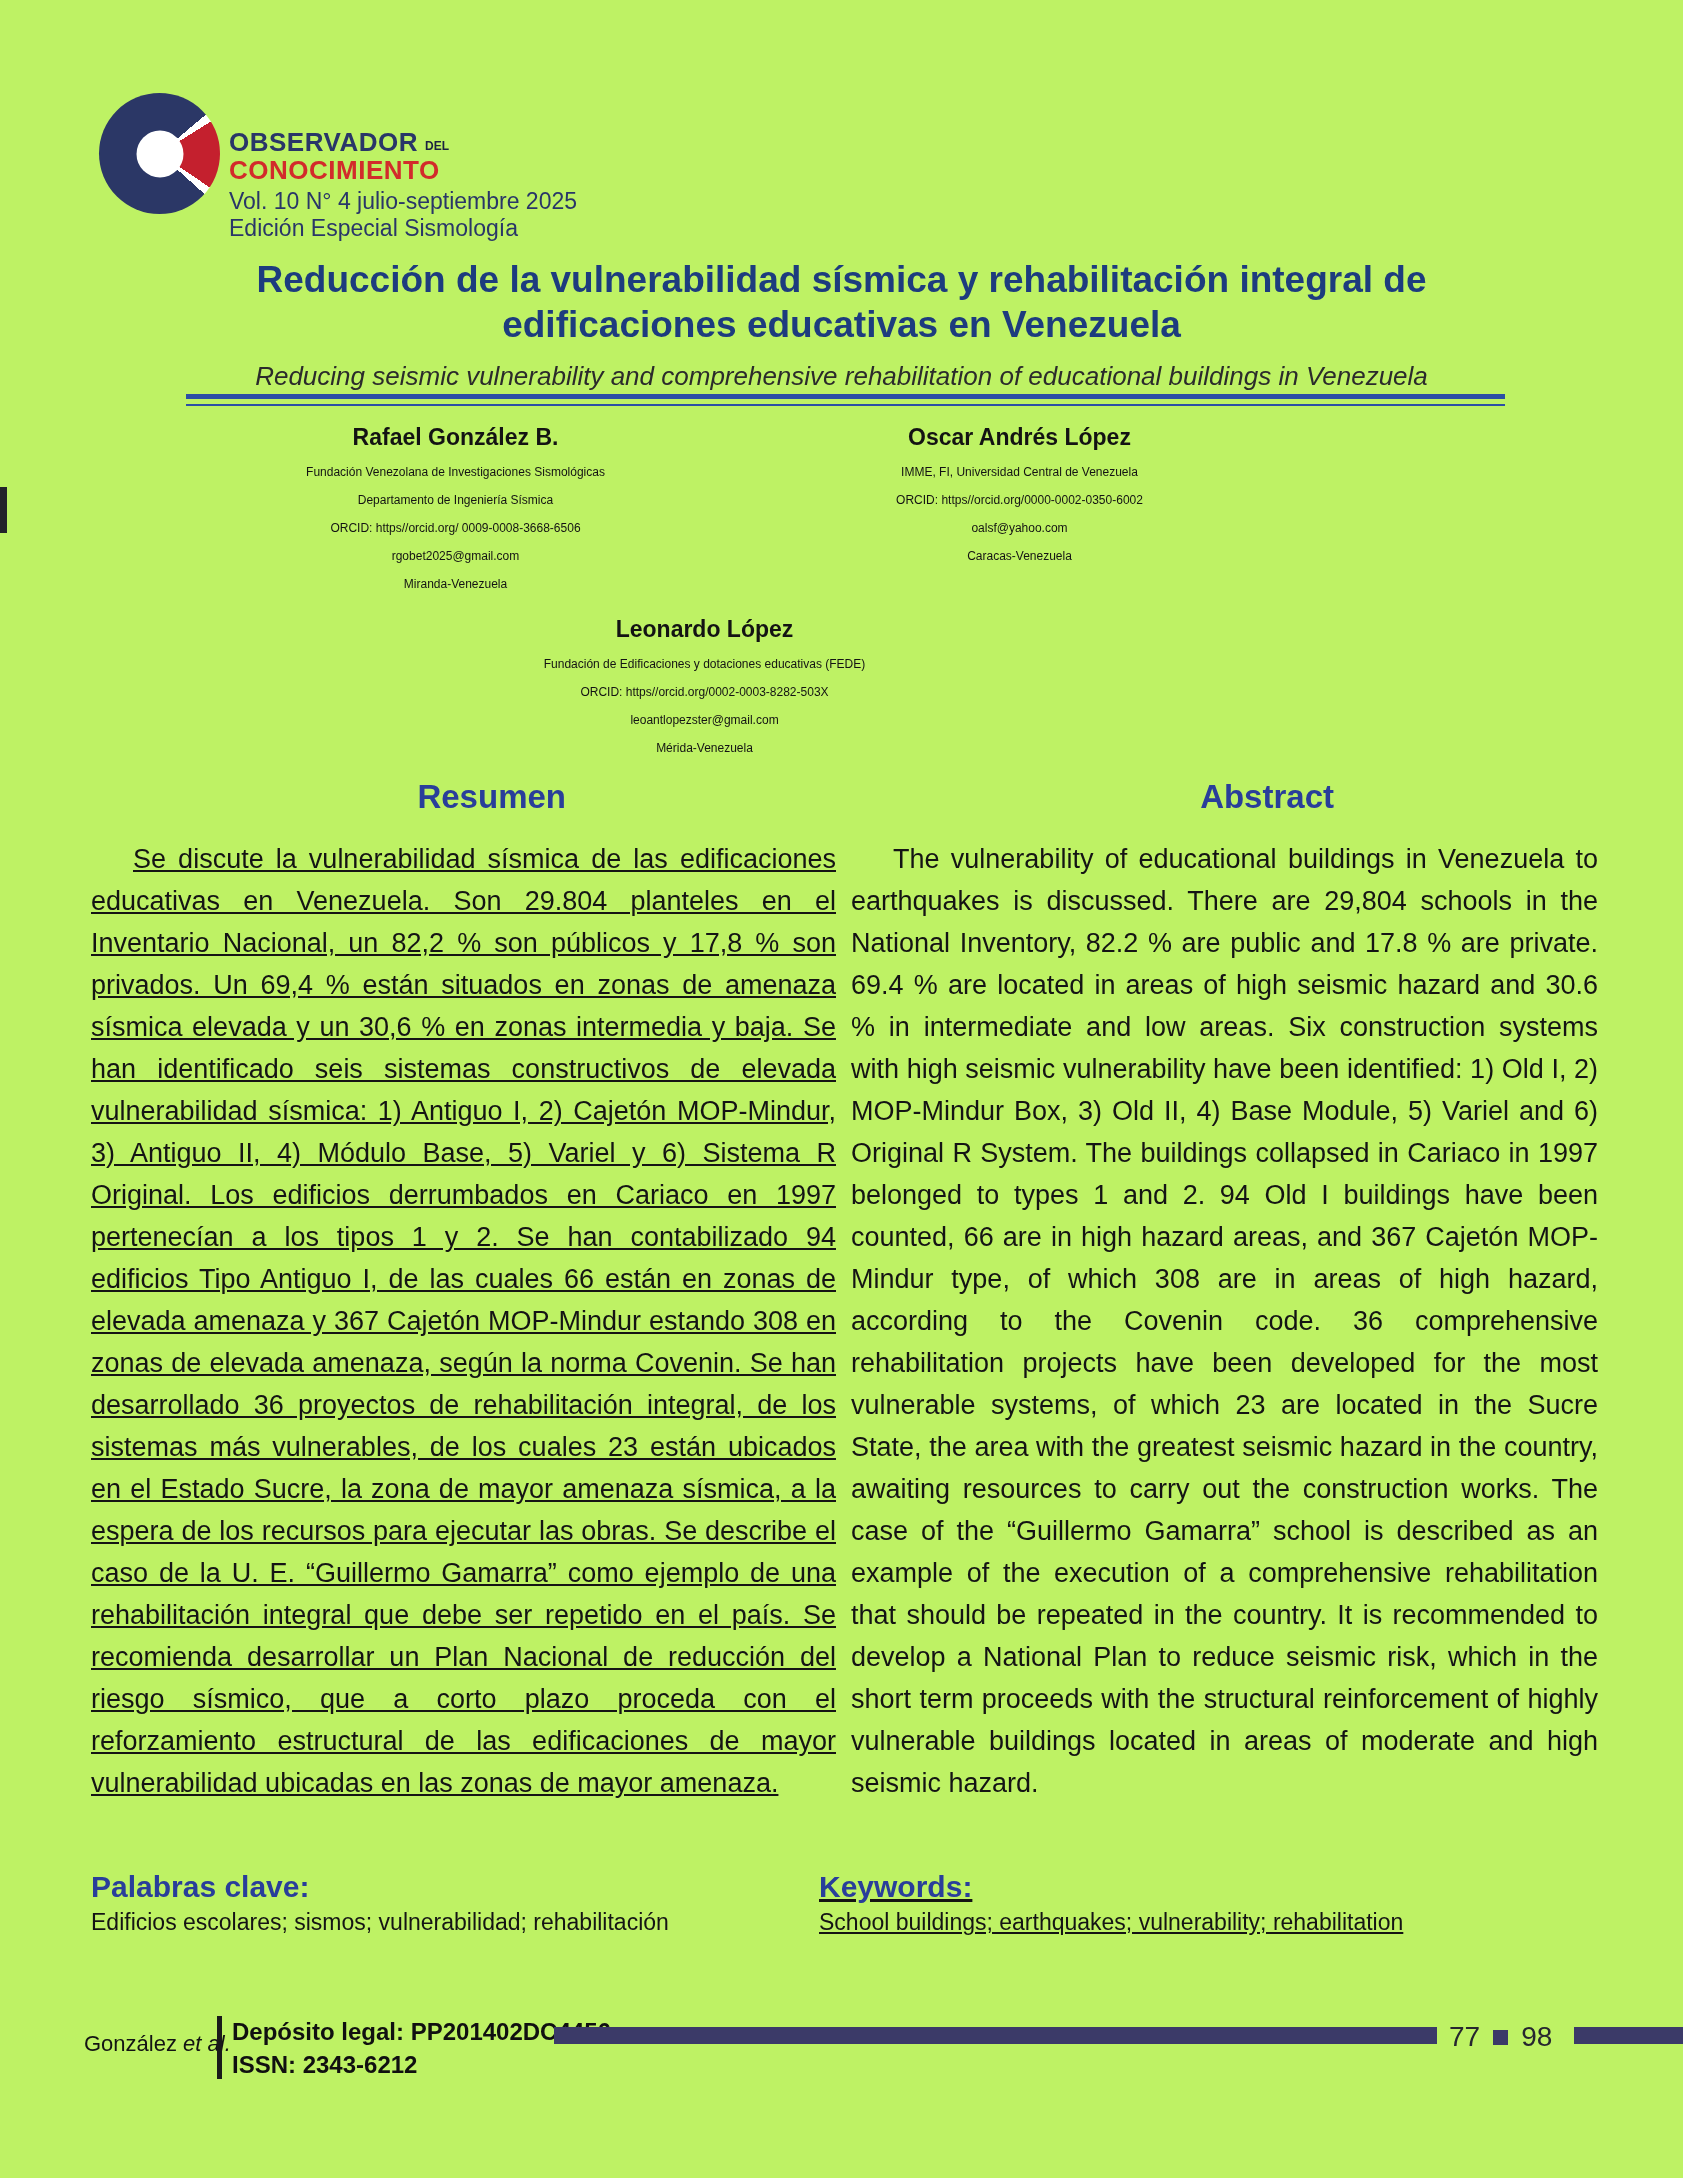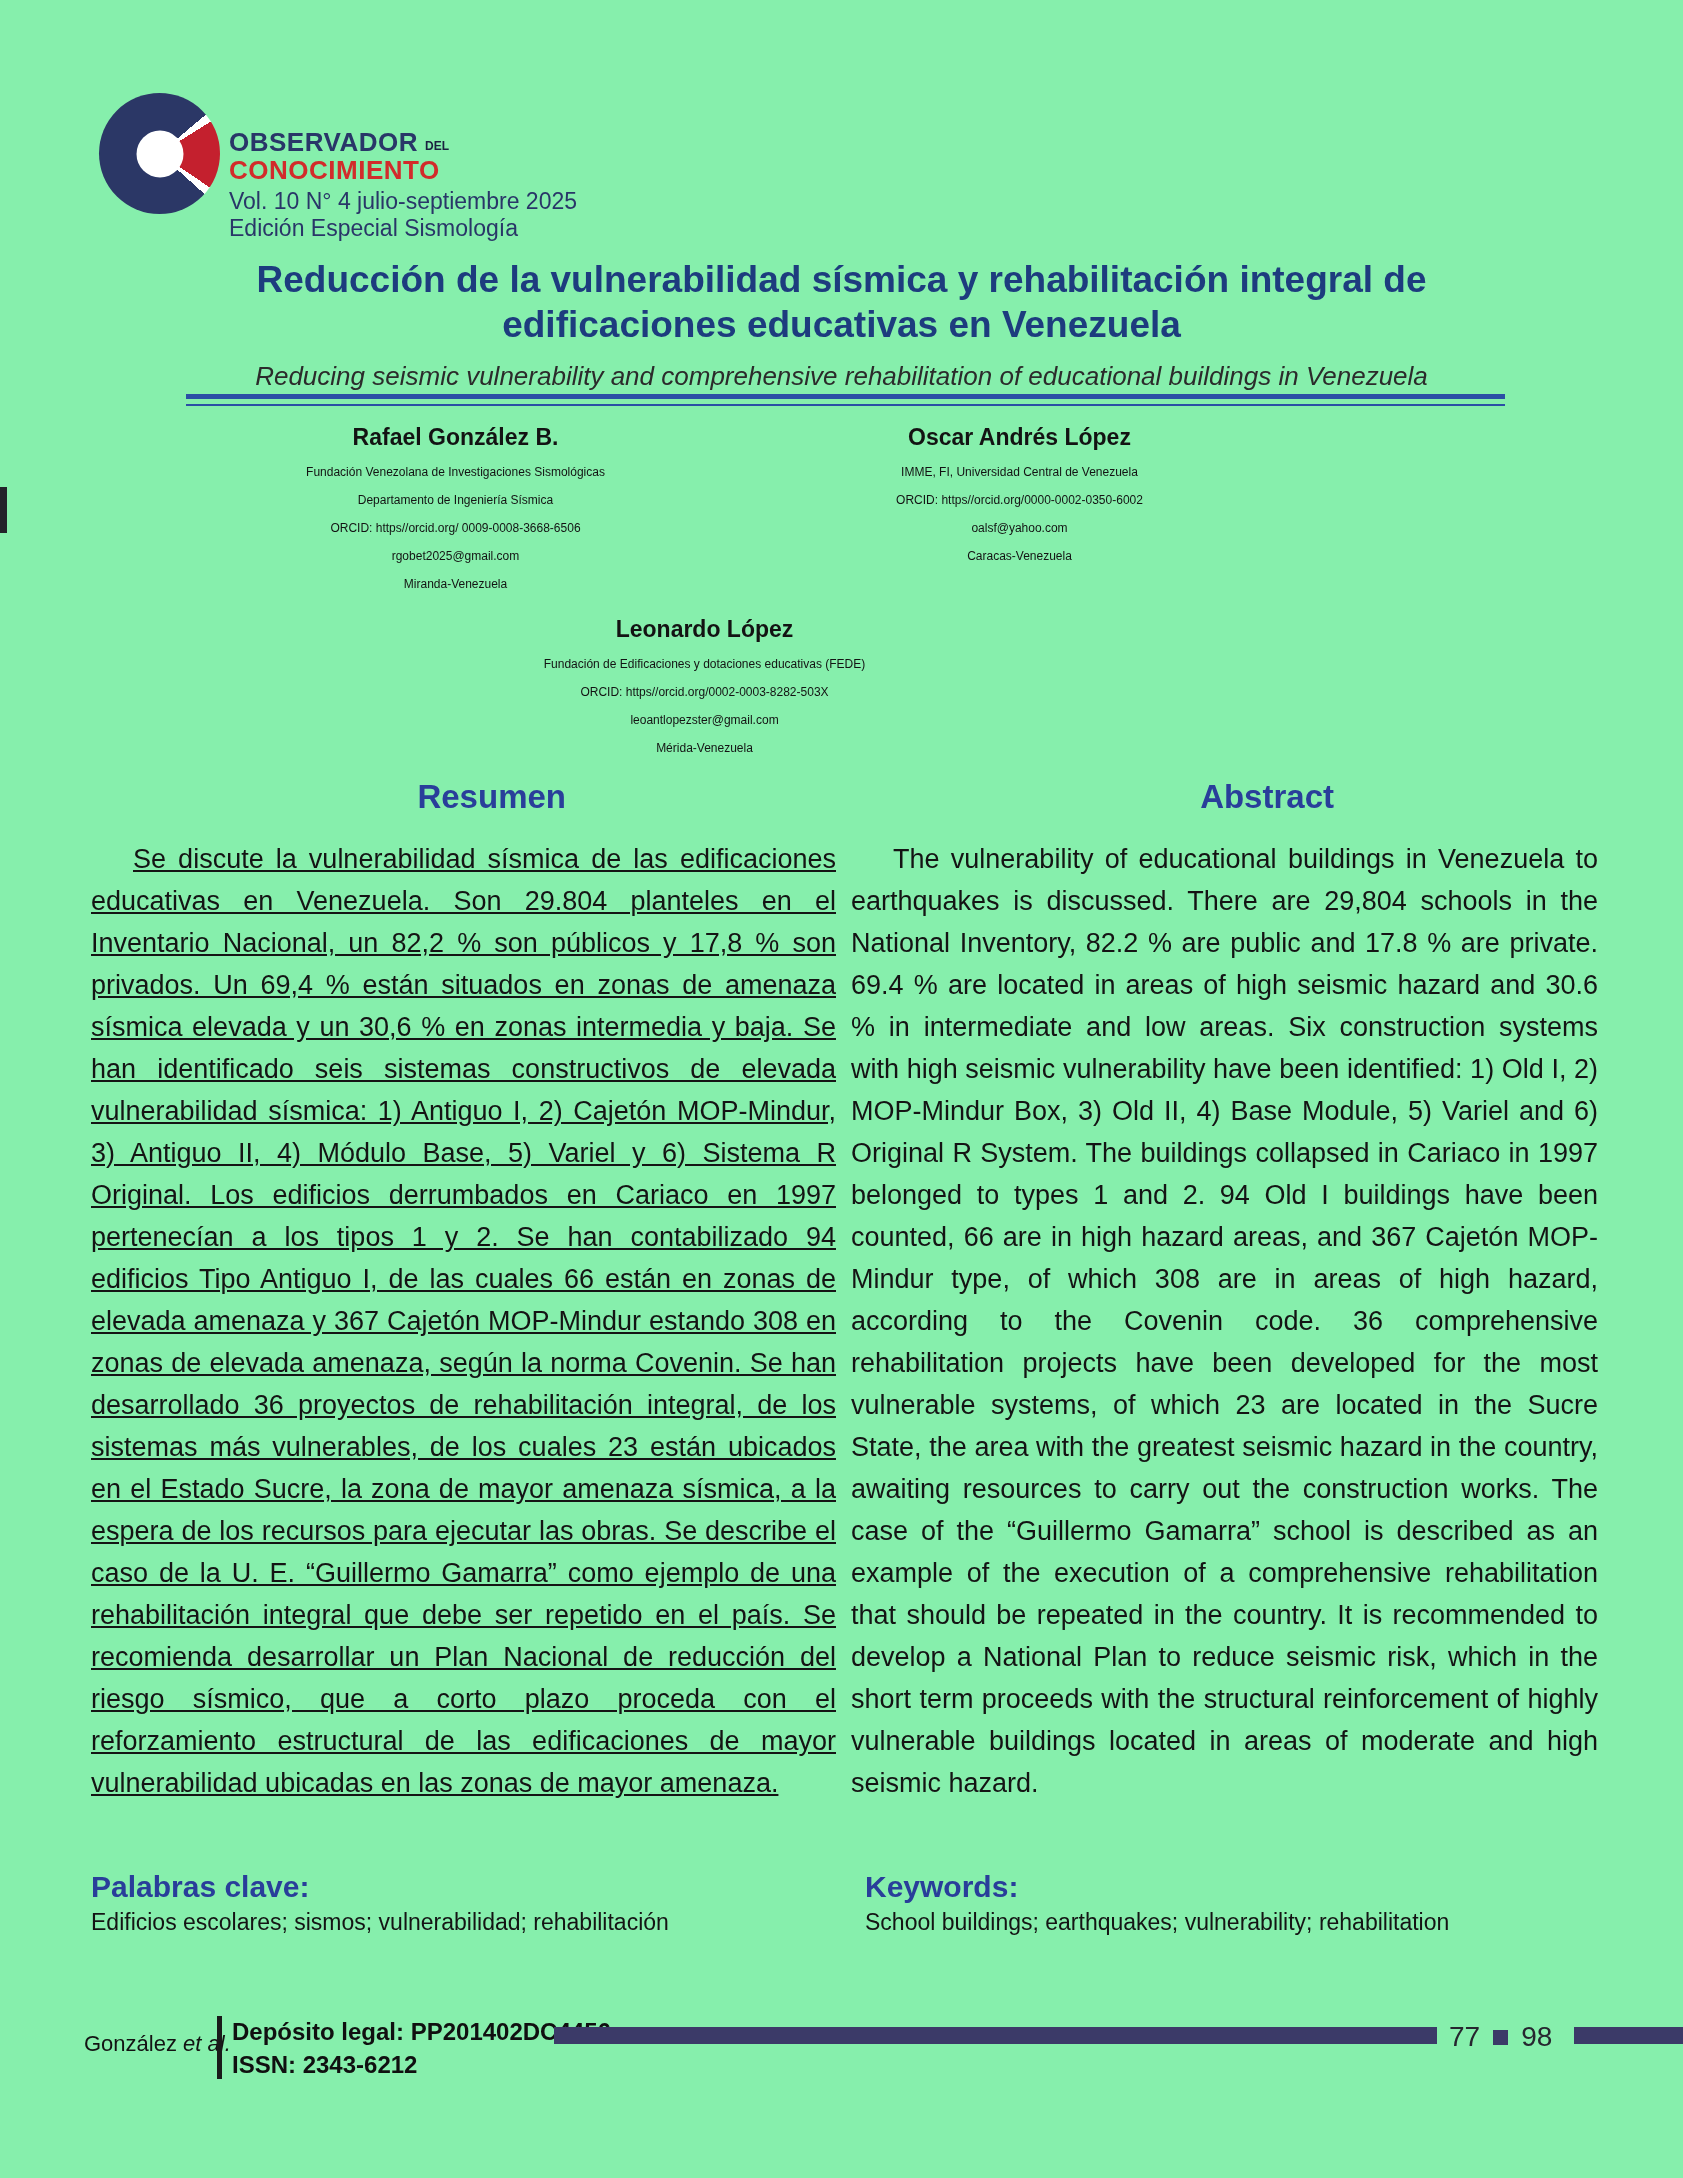--- a/index.html
+++ b/index.html
@@ -1,17 +1,17 @@
 <!DOCTYPE html>
 <html lang="es"><head>
 <meta charset="utf-8">
 <style>
   html,body{margin:0;padding:0;background:#ffffff;}
   .page{
-    position:relative;width:1683px;height:2178px;background:#86efac;
+    position:relative;width:1683px;height:2178px;background:#bef264;
     font-family:"Liberation Sans",sans-serif;overflow:hidden;color:#141414;
   }
 
   
   .logo{
     position:absolute;left:99px;top:93px;width:121px;height:121px;border-radius:50%;
     background:conic-gradient(from 0deg,
       #2b3766 0deg 50deg,
       #ffffff 50deg 58deg,
       #c4202e 58deg 124deg,
@@ -55,21 +55,21 @@
 
   
   .body-col{position:absolute;top:838px;font-size:27px;line-height:42px;text-align:justify;color:#141414;}
   .body-col p{margin:0;text-indent:42px;}
   #resumen-col{left:91px;width:745px;text-decoration:underline;}
   #abstract-col{left:851px;width:747px;}
 
   
   .kw-block{position:absolute;top:1870px;}
   #kw-left{left:91px;width:752px;}
-  #kw-right{left:865px;width:752px;}
+  #kw-right{left:819px;width:752px;text-decoration:underline;}
   .kw-heading{font-size:30px;font-weight:bold;color:#293e9a;line-height:34px;}
   .kw-text{font-size:23px;color:#141414;margin-top:2px;line-height:32px;}
 
   
   .footer-authors{position:absolute;left:84px;top:2031px;font-size:22px;color:#131313;}
   .footer-authors .etal{font-style:italic;}
   .footer-vbar{position:absolute;left:217px;top:2016px;width:5px;height:63px;background:#1a1a1a;}
   .footer-legal{position:absolute;left:232px;top:2015px;font-size:24px;font-weight:bold;line-height:33px;color:#101010;white-space:nowrap;}
   .footer-bar1{position:absolute;left:554px;top:2027px;width:883px;height:17px;background:#3b3a68;}
   .footer-pages{position:absolute;left:1449px;top:2021px;display:flex;align-items:center;gap:13px;font-size:28px;color:#26262f;}

